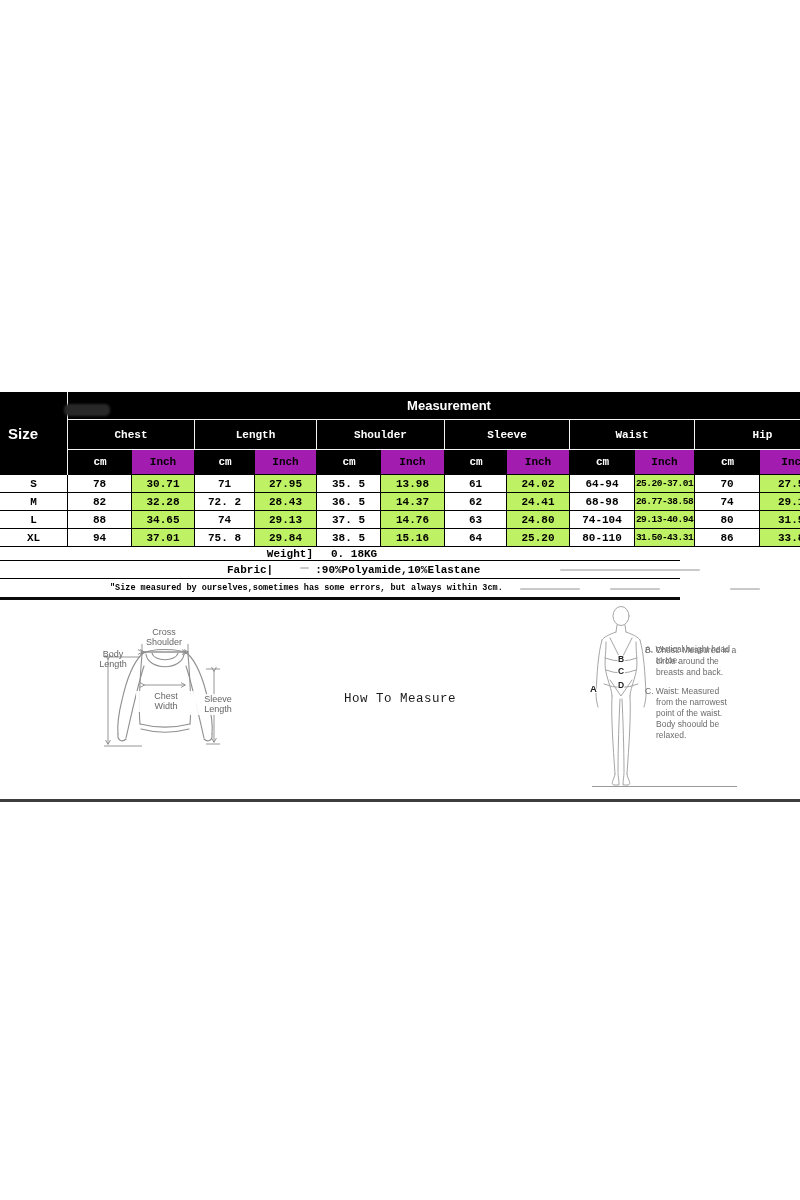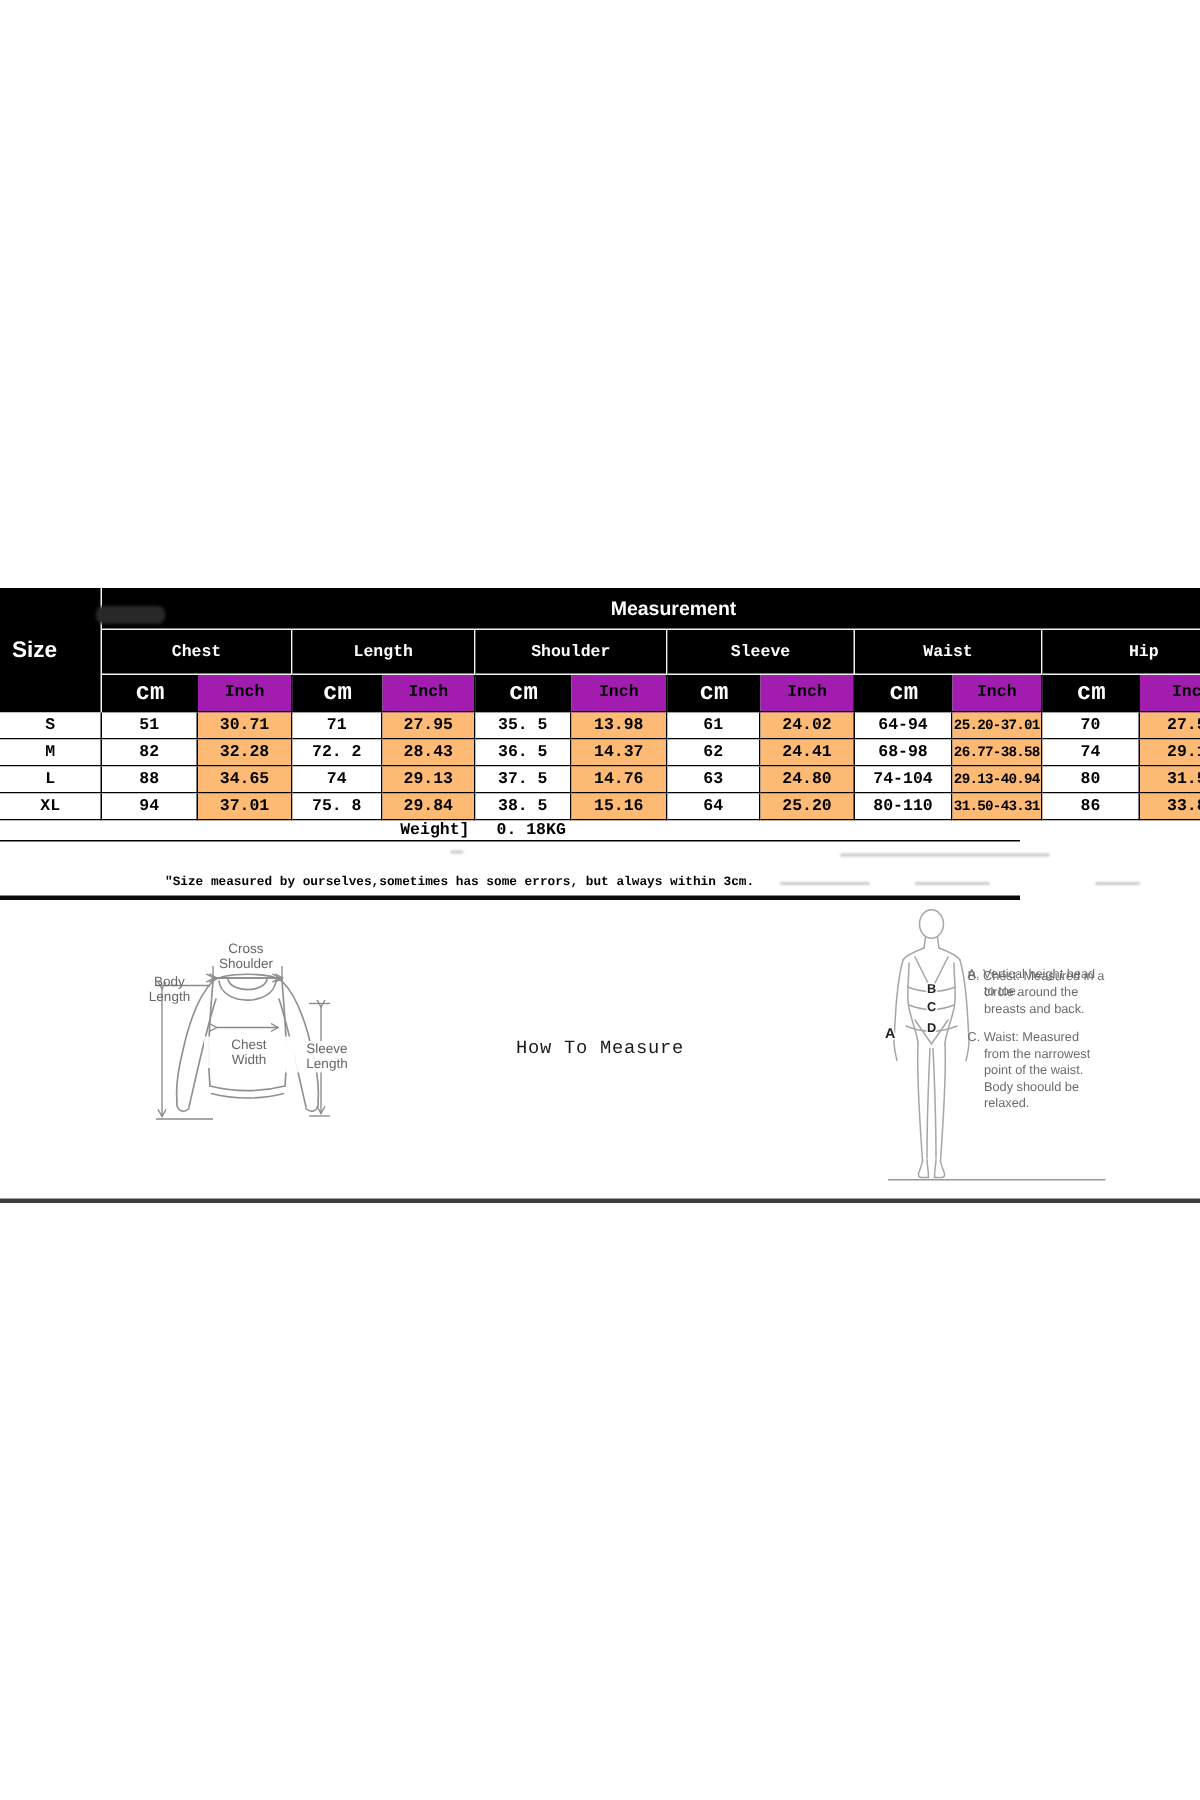--- a/index.html
+++ b/index.html
@@ -12,26 +12,26 @@
   table.chart { border-collapse:separate; border-spacing:0; table-layout:fixed; width:830px; }
   table.chart td { text-align:center; vertical-align:middle; overflow:hidden; white-space:nowrap; }
   .c-size { background:#000; color:#fff; font-family:"Liberation Sans",sans-serif;
             font-weight:bold; font-size:15px; text-align:left !important; padding-left:8px;
             border-right:1px solid #f2f2f2; }
   .c-meas { background:#000; color:#fff; font-family:"Liberation Sans",sans-serif;
             font-weight:bold; font-size:13px; border-bottom:1px solid #f2f2f2; }
   .c-cat  { background:#000; color:#fff; font-weight:bold; font-size:11px;
             border-right:1px solid #f2f2f2; border-bottom:1px solid #f2f2f2; }
   .c-cat.last { border-right:none; }
-  .c-cm   { background:#000; color:#fff; font-weight:bold; font-size:16px; border-bottom:1px solid #000; }
+  .c-cm   { background:#000; color:#fff; font-weight:bold; font-size:11px; border-bottom:1px solid #000; }
   .c-in   { background:#a21caf; color:#000; font-weight:bold; font-size:11px;
             border-bottom:1px solid #000; border-right:1px solid #000; }
   .d      { background:#fff; color:#000; font-weight:bold; font-size:11px;
             border-right:1px solid #000; border-bottom:1px solid #000; }
-  .d.yel  { background:#fdba74; }
+  .d.yel  { background:#bef264; }
   .d.tight{ font-size:9.5px; letter-spacing:-0.5px; }
   .smudge { position:absolute; left:64px; top:404px; width:46px; height:12px;
             background:#282828; border-radius:5px; filter:blur(1px); }
 
   
   .info-row { position:absolute; left:0; width:680px; font-weight:bold; color:#000; }
   .row-weight { top:547px; height:14px; border-bottom:1px solid #000;
                 display:flex; justify-content:center; align-items:center; gap:18px;
                 font-size:11px; transform:none; }
   .row-weight .inner { display:flex; gap:18px; transform:translateX(-18px); }
@@ -100,21 +100,21 @@
         <td class="c-in">Inch</td>
         <td class="c-cm">cm</td>
         <td class="c-in">Inch</td>
         <td class="c-cm">cm</td>
         <td class="c-in">Inch</td>
         <td class="c-cm">cm</td>
         <td class="c-in">Inch</td>
       </tr>
       <tr style="height:18px">
         <td class="d">S</td>
-        <td class="d">51</td>
+        <td class="d">78</td>
         <td class="d yel">30.71</td>
         <td class="d">71</td>
         <td class="d yel">27.95</td>
         <td class="d">35. 5</td>
         <td class="d yel">13.98</td>
         <td class="d">61</td>
         <td class="d yel">24.02</td>
         <td class="d">64-94</td>
         <td class="d yel tight">25.20-37.01</td>
         <td class="d">70</td>
@@ -168,20 +168,24 @@
     </tbody>
       </table>
   </div>
   <div class="smudge"></div>
 
   <div class="info-row row-weight">
     <div class="inner">
       <span>Weight]</span>
       <span>0. 18KG</span>
     </div>
+  </div>
+  <div class="info-row row-fabric">
+    <span>Fabric|</span>
+    <span class="val">:90%Polyamide,10%Elastane</span>
   </div>
   <div class="ghost blurred" style="left:300px; top:567px; width:9px;"></div>
   <div class="ghost blurred" style="left:560px; top:569px; width:140px;"></div>
   <div class="info-row row-note">
     <span>"Size measured by ourselves,sometimes has some errors, but always within 3cm.</span>
   </div>
   <div class="ghost blurred" style="left:520px; top:588px; width:60px;"></div>
   <div class="ghost blurred" style="left:610px; top:588px; width:50px;"></div>
   <div class="ghost blurred" style="left:730px; top:588px; width:30px;"></div>
 

